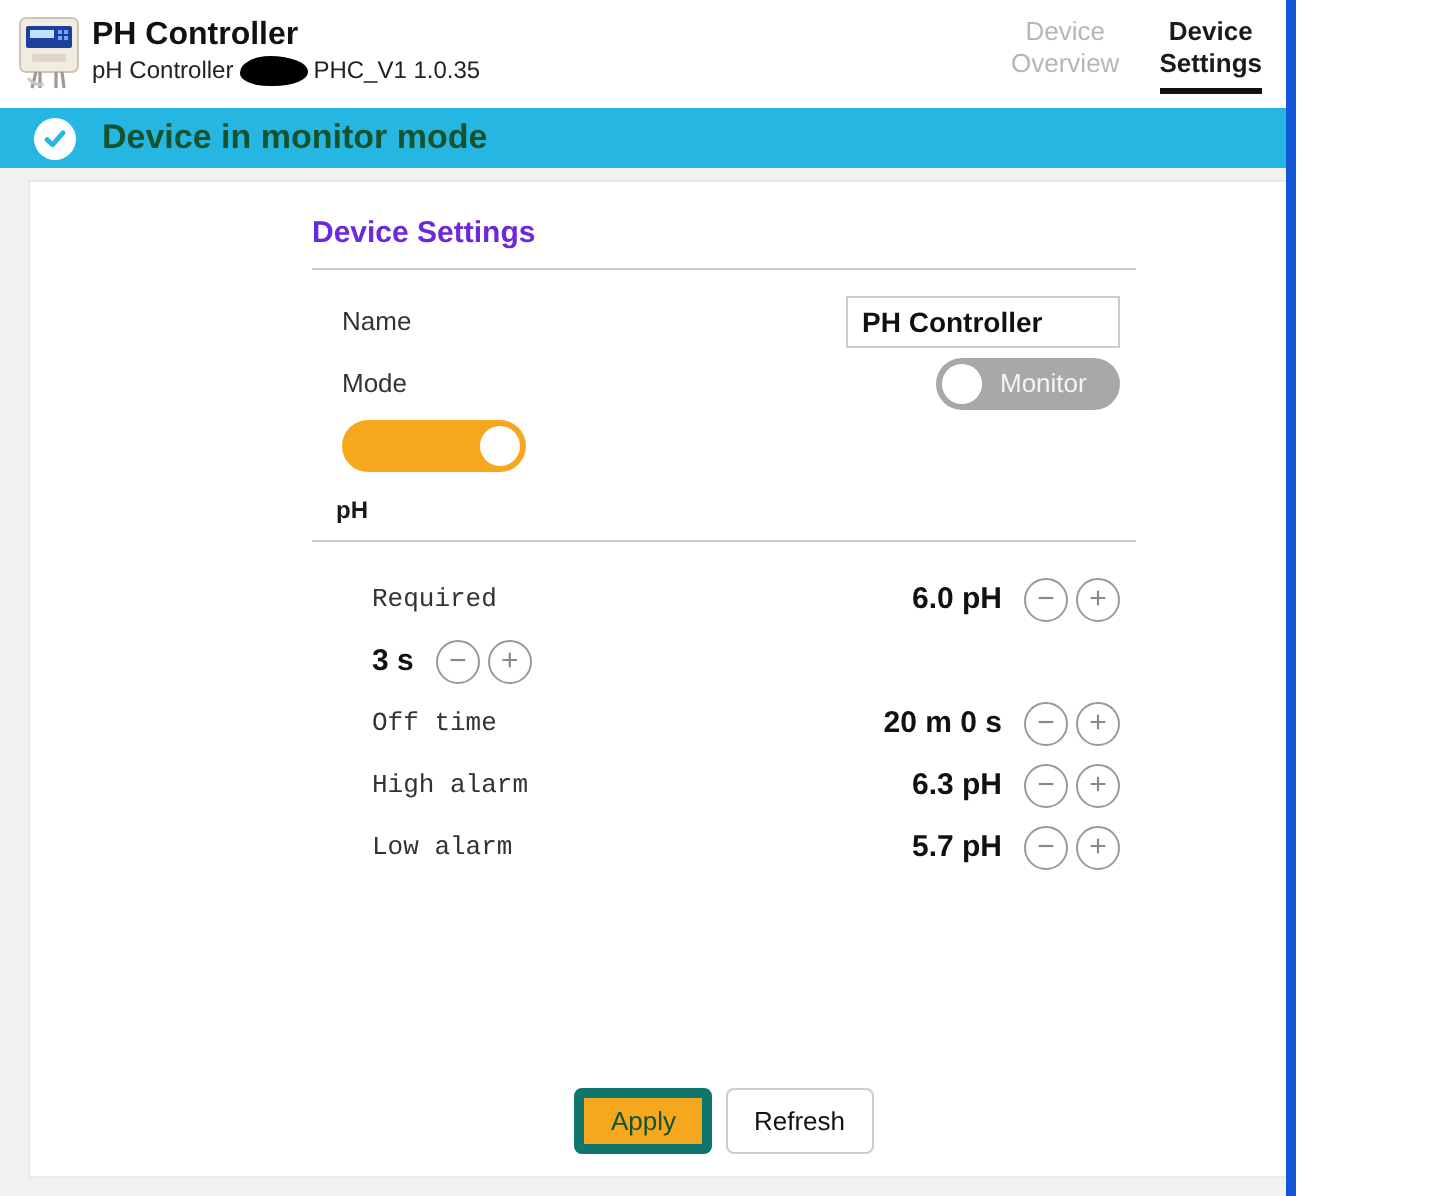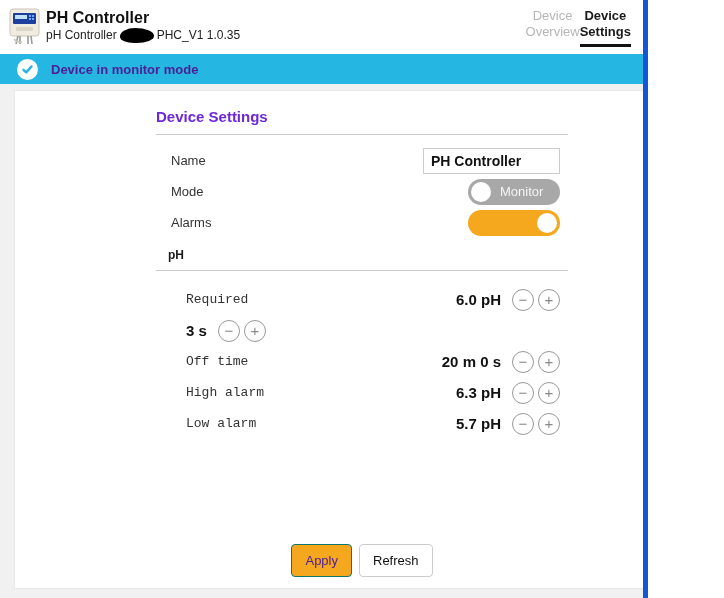--- a/index.html
+++ b/index.html
@@ -20,29 +20,29 @@
   }
   .device-id { display:flex; align-items:flex-start; gap:5px; padding-top:6px; }
   .device-icon { width:33px; height:42px; flex:0 0 auto; }
   .titles { padding-top:2px; }
   .title { font-size:16px; font-weight:700; color:#111; line-height:19px; }
   .subtitle { font-size:12px; color:#222; display:flex; align-items:center; gap:3px; line-height:16px; }
   .redaction {
     display:inline-block; width:34px; height:15px; background:#000;
     border-radius: 48% 60% 55% 45% / 60% 55% 50% 45%;
   }
-  .tabs { display:flex; padding-top:8px; align-items:flex-start;justify-content:space-between; }
+  .tabs { display:flex; gap:20px; padding-top:8px; align-items:flex-start;justify-content:space-between; }
   .tab { font-size:13px; line-height:16px; text-align:center; color:#b6b6b6; padding-bottom:4px; cursor:pointer; }
   .tab span { display:block; }
   .tab.active { color:#1a1a1a; font-weight:700; border-bottom:3px solid #111; }
 
   
   .banner {
     height:30px; background:#25b7e2; display:flex; align-items:center;
-    padding-left:17px; gap:13px; color:#4c1d95; font-weight:700; font-size:13px;
+    padding-left:17px; gap:13px; color:#14532d; font-weight:700; font-size:17px;
   }
   .check-circle {
     width:21px; height:21px; background:#fff; border-radius:50%;
     display:flex; align-items:center; justify-content:center; flex:0 0 auto;
   }
 
   
   .panel {
     position:absolute; left:14px; top:90px; width:696px; height:499px;
     background:#fff; border:1px solid #e9e9e9;
@@ -86,21 +86,21 @@
     background:#fff; color:#888; font-size:15px; line-height:19px;
     text-align:center; margin-left:4px; padding:0; cursor:pointer;
     font-family:"Liberation Sans","DejaVu Sans",sans-serif;
   }
 
   .actions { margin-top:auto; display:flex; justify-content:center; gap:7px; padding-bottom:11px; }
   .btn {
     font-size:13px; border-radius:4px; height:33px; padding:0 13px; cursor:pointer;
     font-family:"Liberation Sans","DejaVu Sans",sans-serif;
   }
-  .btn.apply { background:#f5a71e; color:#4c1d95; border:1px solid #0f766e; }
+  .btn.apply { background:#f5a71e; color:#14532d; border:5px solid #0f766e; }
   .btn.refresh { background:#fff; color:#111; border:1px solid #ccc; }
 </style>
 </head>
 <body>
 
 <div class="window">
 
   <div class="header">
     <div class="device-id">
       <svg class="device-icon" viewBox="0 0 33 42">
@@ -157,21 +157,20 @@
           <input class="text-input" type="text" value="PH Controller" style="">
         </div>
         <div class="form-row">
           <span class="flabel">Mode</span>
           <div class="toggle gray">
             <span class="knob"></span>
             <span class="tlabel">Monitor</span>
           </div>
         </div>
         <div class="form-row">
-          <span class="flabel">Alarms</span>
           <div class="toggle orange">
             <span class="tlabel">Enabled</span>
             <span class="knob"></span>
           </div>
         </div>
       </div>
 
       <h3 class="ph-heading">pH</h3>
 
       <div class="stepper-group">

